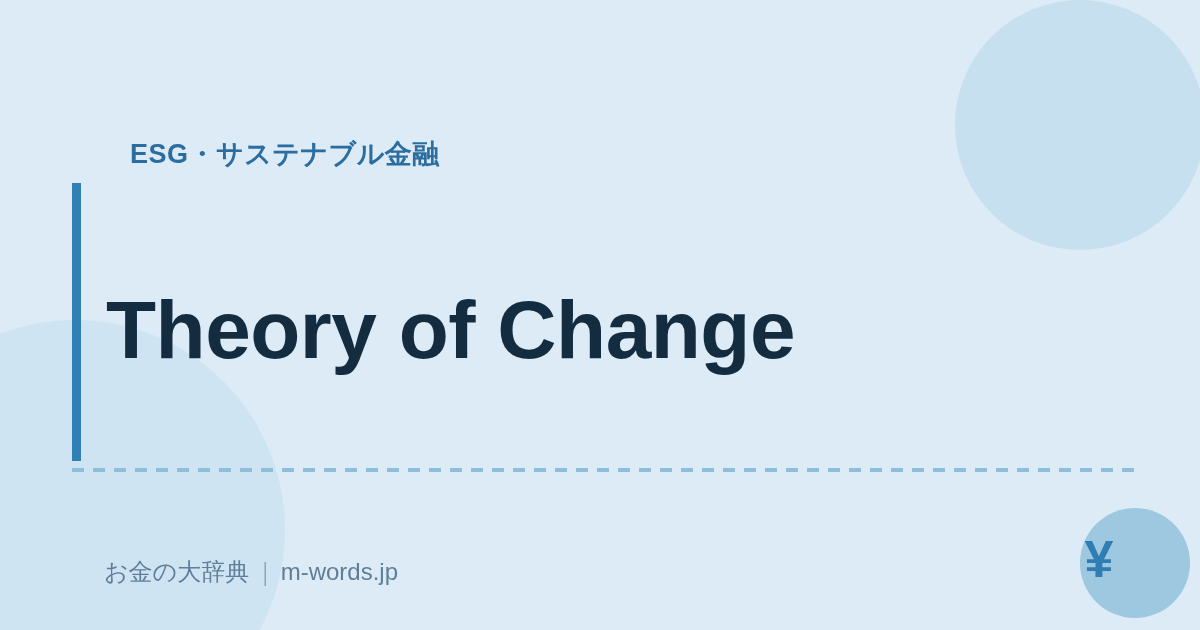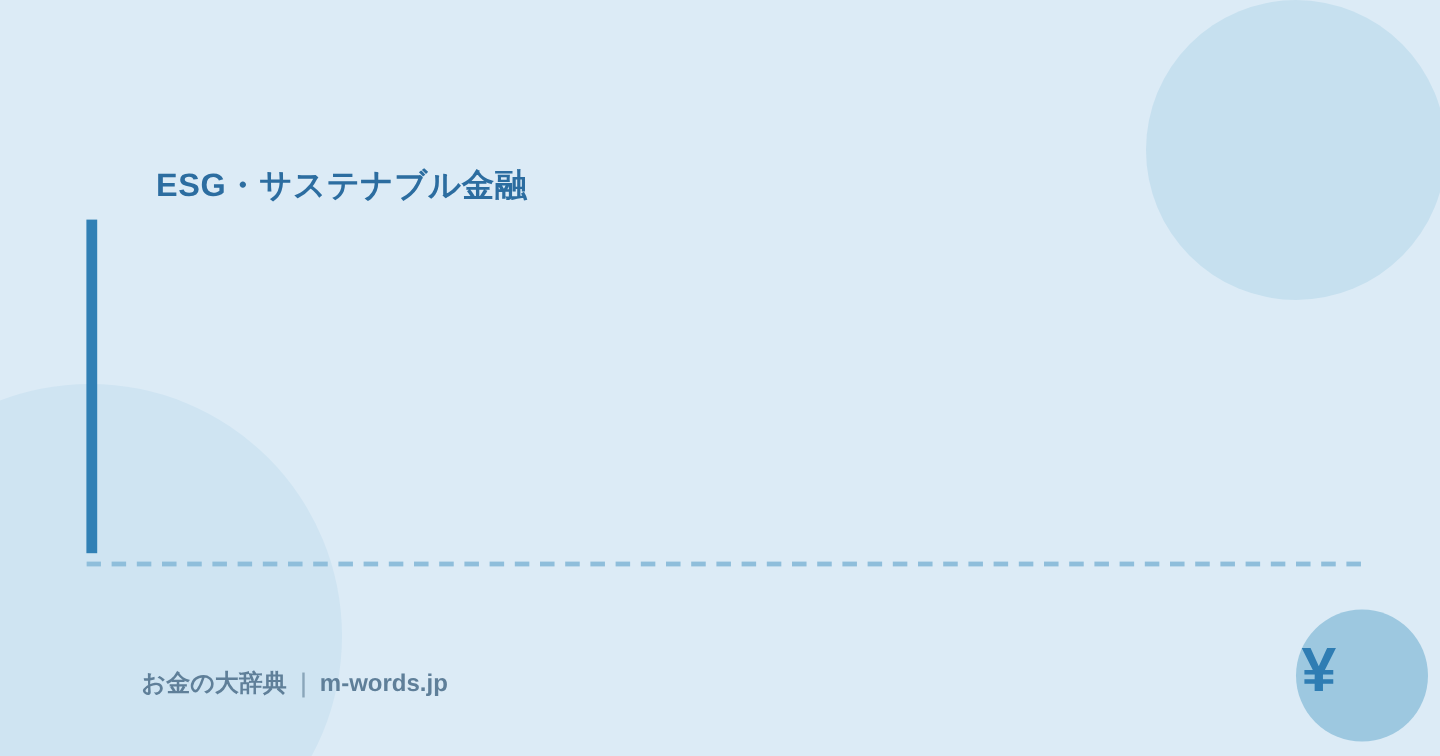--- a/index.html
+++ b/index.html
@@ -115,24 +115,24 @@
       rgba(0,0,0,0) 12px,
       rgba(0,0,0,0) 21px
     );
     background-size: 21px 4px;
     background-repeat: repeat-x;
   }
 
   
   .footer {
     position: absolute;
-    left: 118px;
+    left: 104px;
     top: 556px;
-    font-size: 20px;
-    font-weight: 700;
+    font-size: 24px;
+    font-weight: 400;
     color: #5f7f99;
     white-space: nowrap;
   }
 
   .footer .sep {
     padding: 0 4px;
     color: #8aa6ba;
   }
 </style>
 </head>
@@ -145,20 +145,21 @@
   <div class="deco-circle circle-bottom-left"></div>
 
   <div class="deco-circle circle-yen"></div>
 
   <div class="yen-glyph">¥</div>
 
   <div class="accent-bar"></div>
 
   <div class="category">ESG・サステナブル金融</div>
 
+  <div class="title">Theory of Change</div>
 
   <div class="divider"></div>
 
   <div class="footer">
     <span>お金の大辞典</span><span class="sep">｜</span><span>m-words.jp</span>
   </div>
 
 </div>
 
 </body></html>

